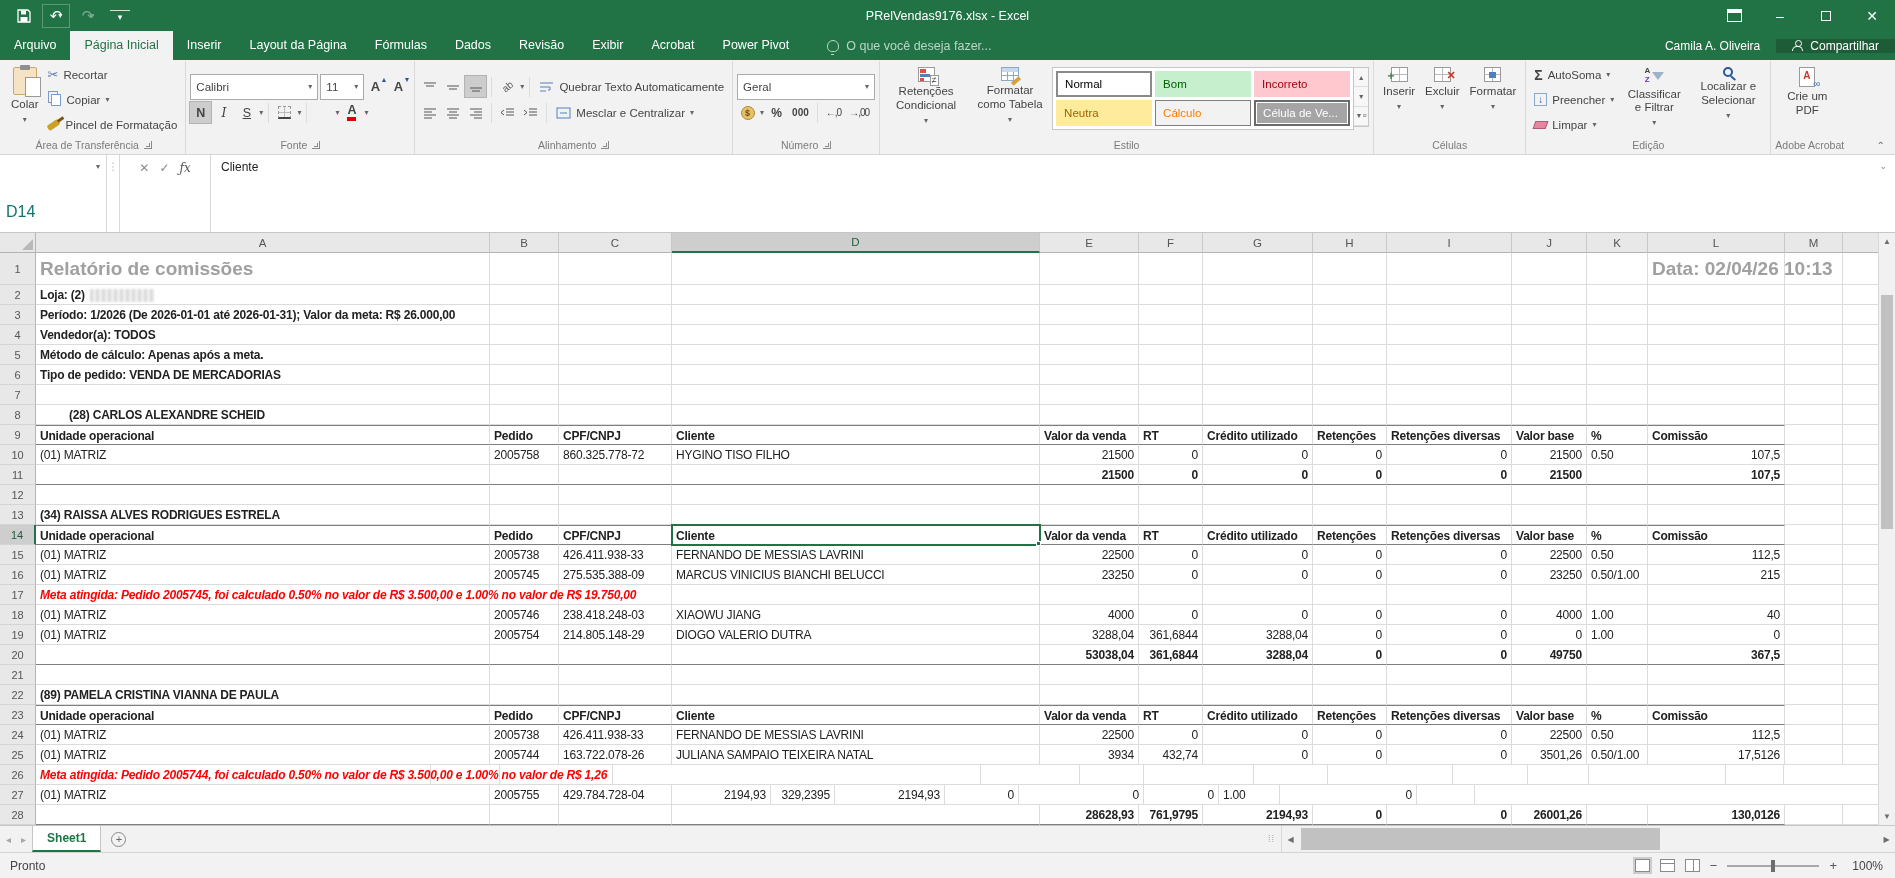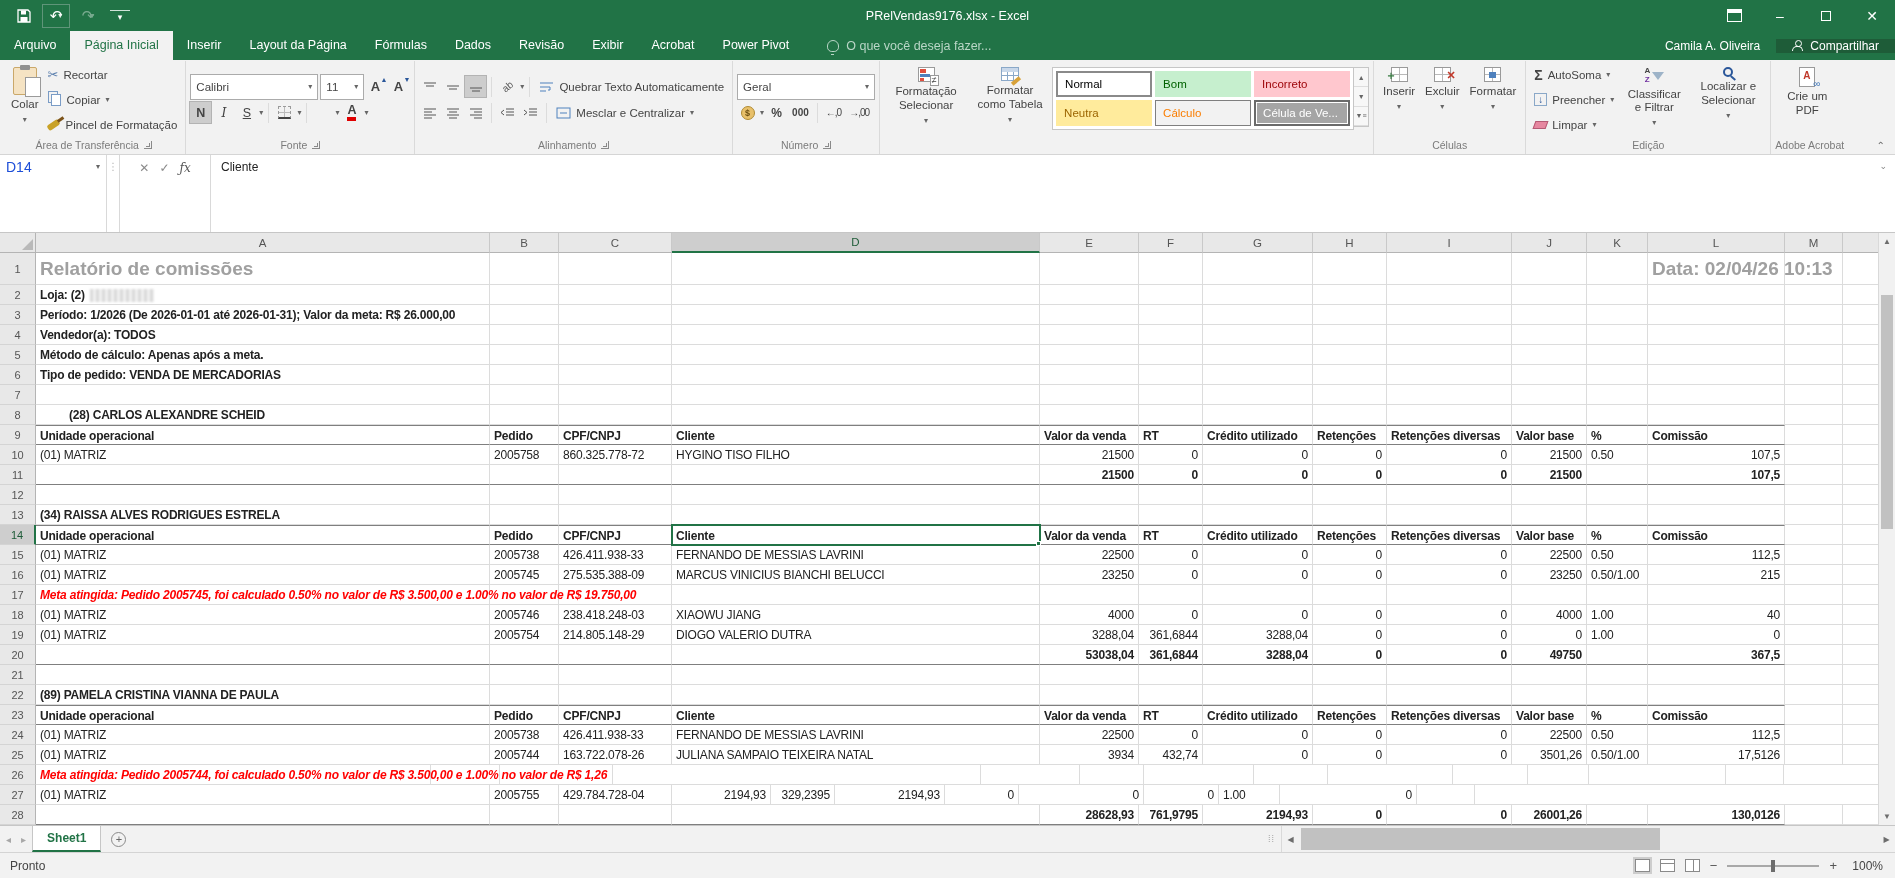--- a/index.html
+++ b/index.html
@@ -107,21 +107,21 @@
   .sw-incorreto { background:#ffc7ce; color:#9c0006; }
   .sw-neutra { background:#ffeb9c; color:#9c6500; }
   .sw-calculo { background:#f2f2f2; color:#fa7d00; border:1px solid #7f7f7f; }
   .sw-celula { background:#a5a5a5; color:#fff; border:2px solid #6a6a6a; outline:1px solid #fff; outline-offset:-3px; }
   .gal-scroll { display:flex; flex-direction:column; width:15px; border:1px solid #c6c6c6; border-left:none; background:#f7f7f7; }
   .gal-scroll span { flex:1; display:flex; align-items:center; justify-content:center; font-size:7px; color:#666; border-bottom:1px solid #ddd; }
   .collapse-ribbon { position:absolute; right:10px; bottom:3px; color:#666; font-size:10px; }
   
   .fbar { height:78px; background:#fff; border-bottom:1px solid #c6c6c6; display:flex; align-items:stretch; position:relative; }
   .namebox { width:107px; border-right:1px solid #d9d9d9; padding:4px 6px; display:flex; gap:8px; align-items:flex-start; }
-  .namebox .nb-text { font-size:14px; color:#1d4ed8; }
+  .namebox .nb-text { font-size:16px; color:#0f766e;margin-top:44px; }
   .namebox .dd { margin-left:auto; margin-top:3px; }
   .fx-dots { width:12px; display:flex; align-items:flex-start; justify-content:center; color:#b5b5b5; font-size:10px; padding-top:6px; }
   .fx-btns { width:92px; border:1px solid #d9d9d9; border-top:none; border-bottom:none; display:flex; gap:10px; align-items:flex-start; justify-content:center; padding-top:6px; color:#8a8a8a; }
   .fx-btns .fx { font-style:italic; font-family:"DejaVu Serif", serif; color:#555; }
   .fcontent { flex:1; padding:5px 10px; font-size:12px; color:#222; }
   .fbar-chev { position:absolute; right:8px; top:6px; color:#888; font-size:9px; }
   
   .sheet-wrap { display:flex; height:592px; position:relative; }
   .gridarea { flex:1; overflow:hidden; background:#fff; }
   .g-colhead { display:flex; height:20px; }
@@ -455,21 +455,21 @@
     <div class="rg-label">
         <span>Número</span>
         <span class="launcher"></span>
       </div>
   </div>
 
   <div class="rgroup">
     <div class="rg-body">
       <div class="bigbtn" style="width:84px">
         <span class="cf-ico"></span>
-        <span style="white-space:normal">Formatação Selecionar</span>
+        <span style="white-space:normal">Retenções Condicional</span>
         <span class="dd">▾</span>
       </div>
       <div class="bigbtn" style="width:84px">
         <span class="ft-ico"></span>
         <span style="white-space:normal">Formatar como Tabela</span>
         <span class="dd">▾</span>
       </div>
       <div style="display:flex;align-items:flex-start;padding-top:4px">
         <div class="gallery">
           <div class="swatch sw-normal">Normal</div>
@@ -479,20 +479,23 @@
           <div class="swatch sw-calculo">Cálculo</div>
           <div class="swatch sw-celula">Célula de Ve...</div>
         </div>
         <div class="gal-scroll" style="height:60px">
           <span>▲</span>
           <span>▼</span>
           <span>▼≡</span>
         </div>
       </div>
     </div>
+    <div class="rg-label">
+        <span>Estilo</span>
+      </div>
   </div>
 
   <div class="rgroup">
     <div class="rg-body">
       <div class="bigbtn">
         <span class="cells-ico ins">
             <span class="ov">＋</span>
           </span>
         <span>Inserir</span>
         <span class="dd">▾</span>

